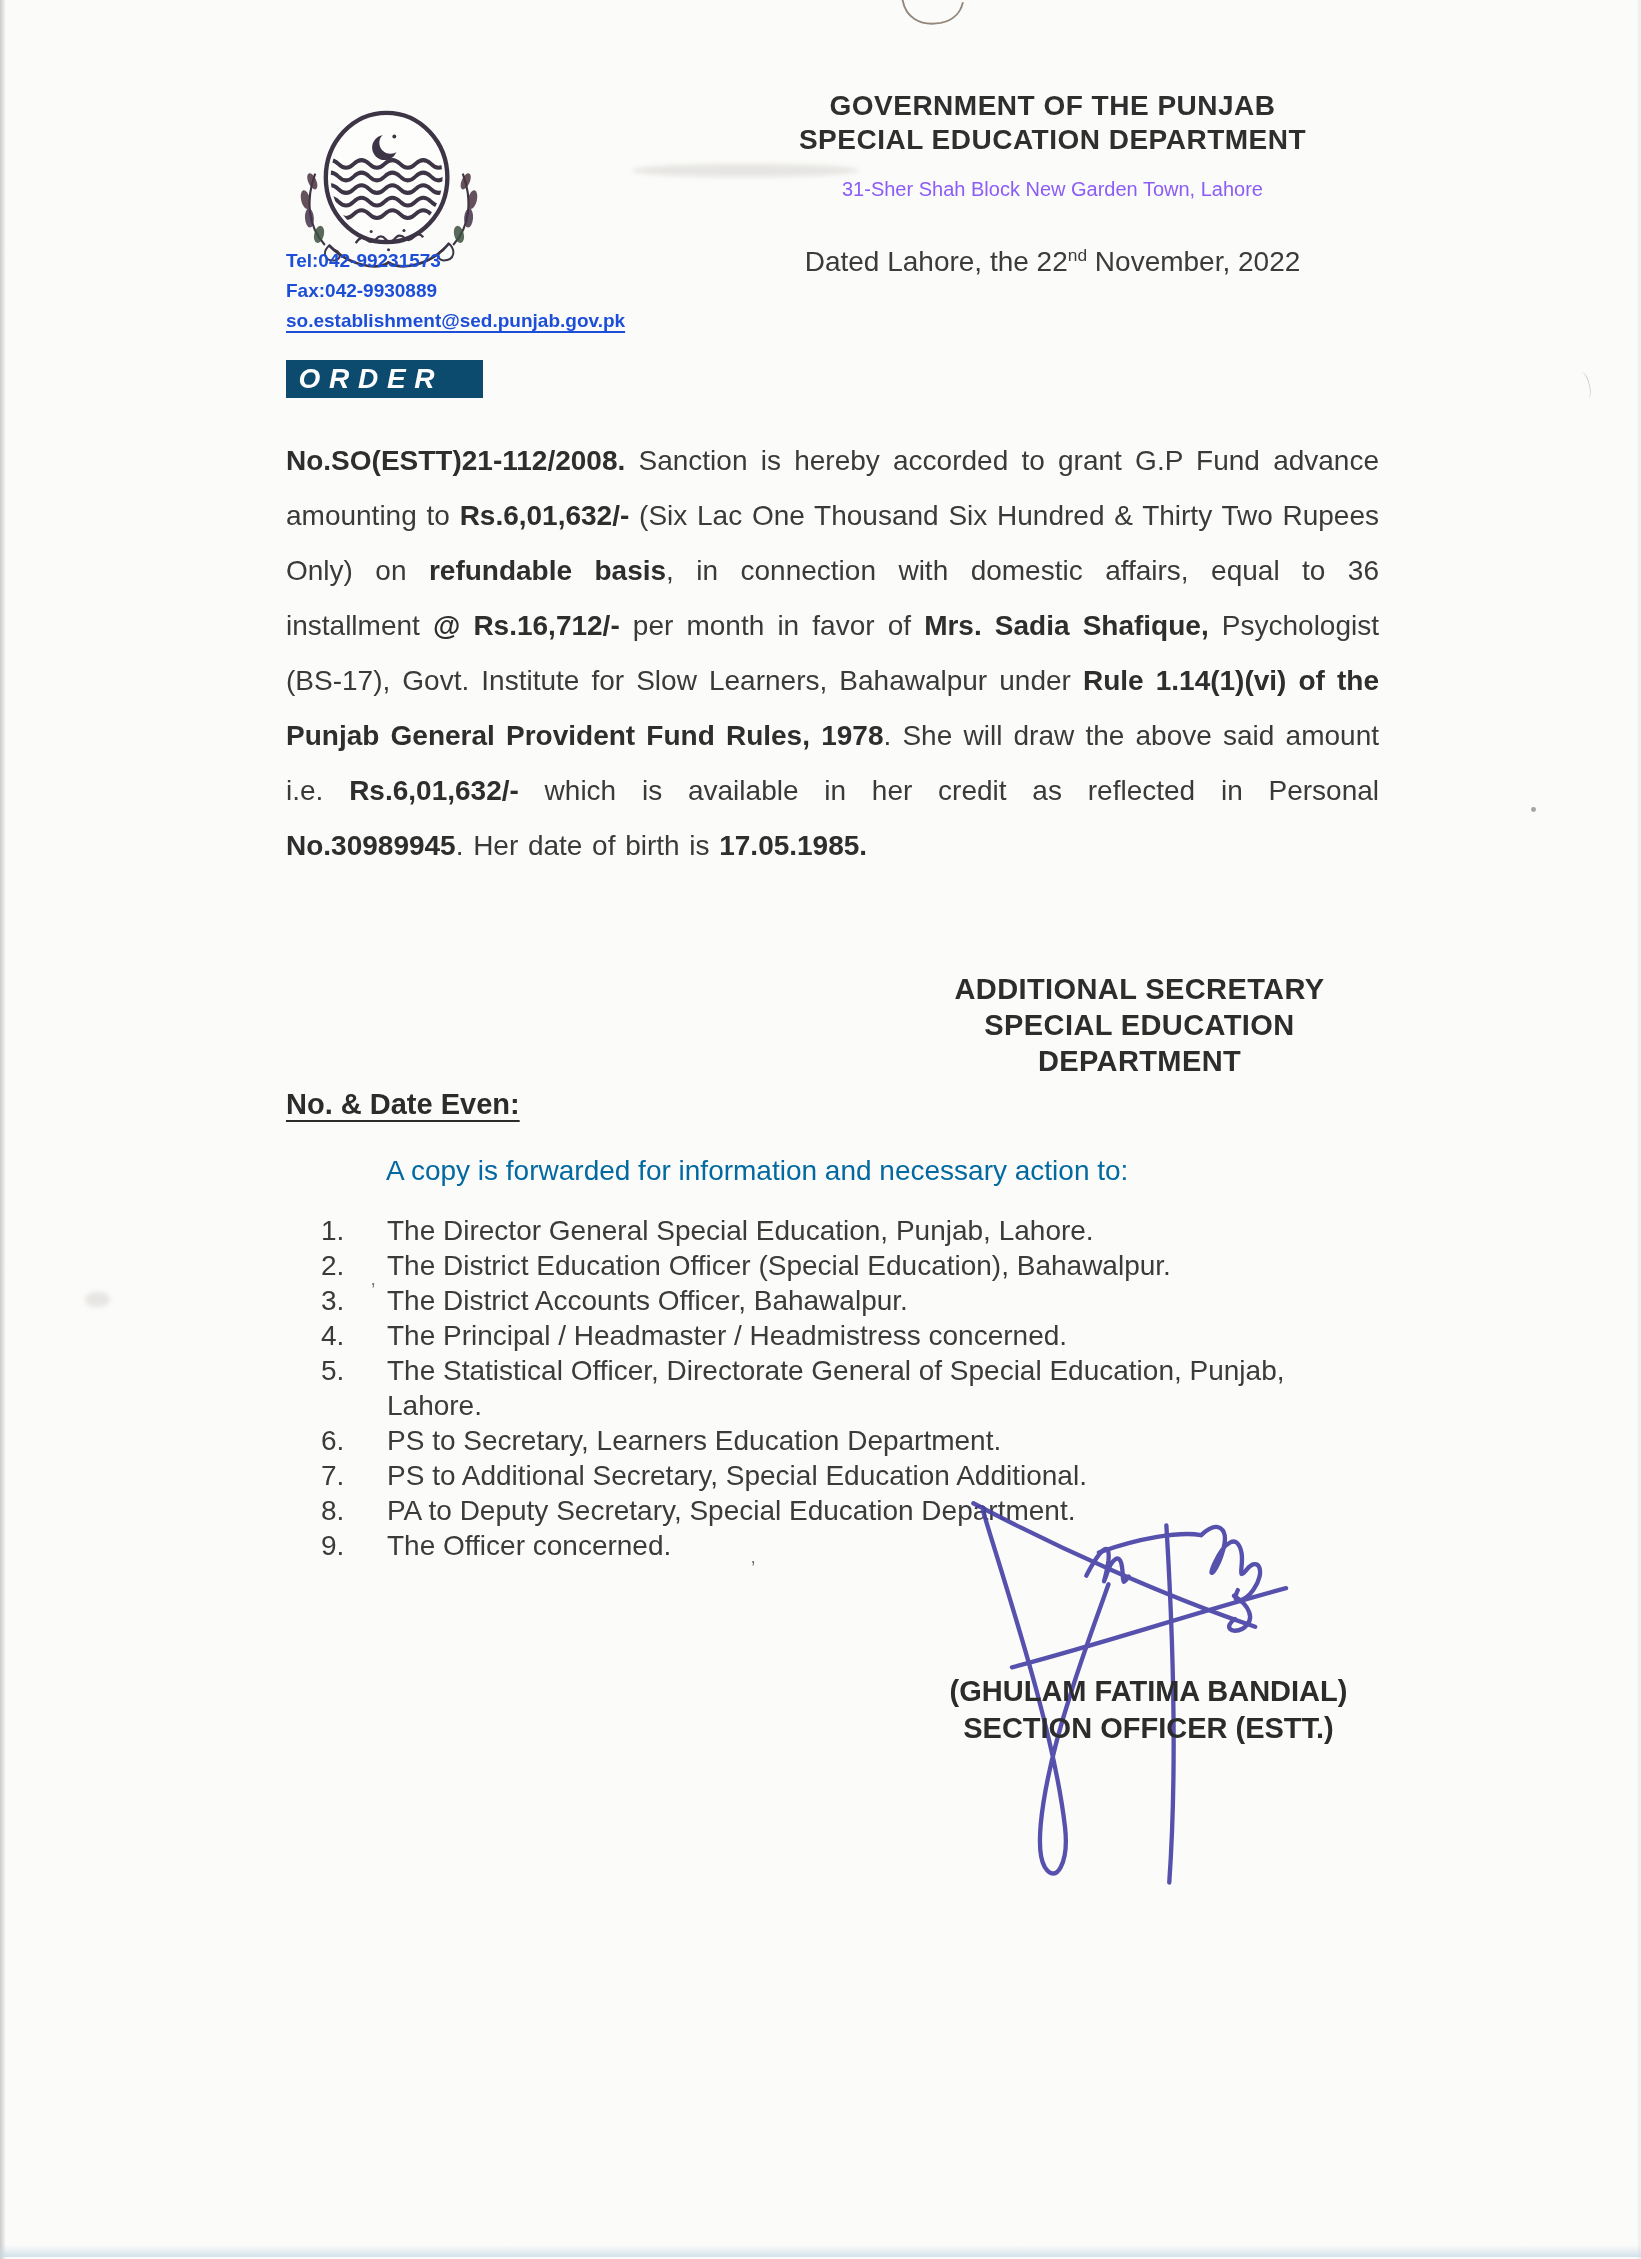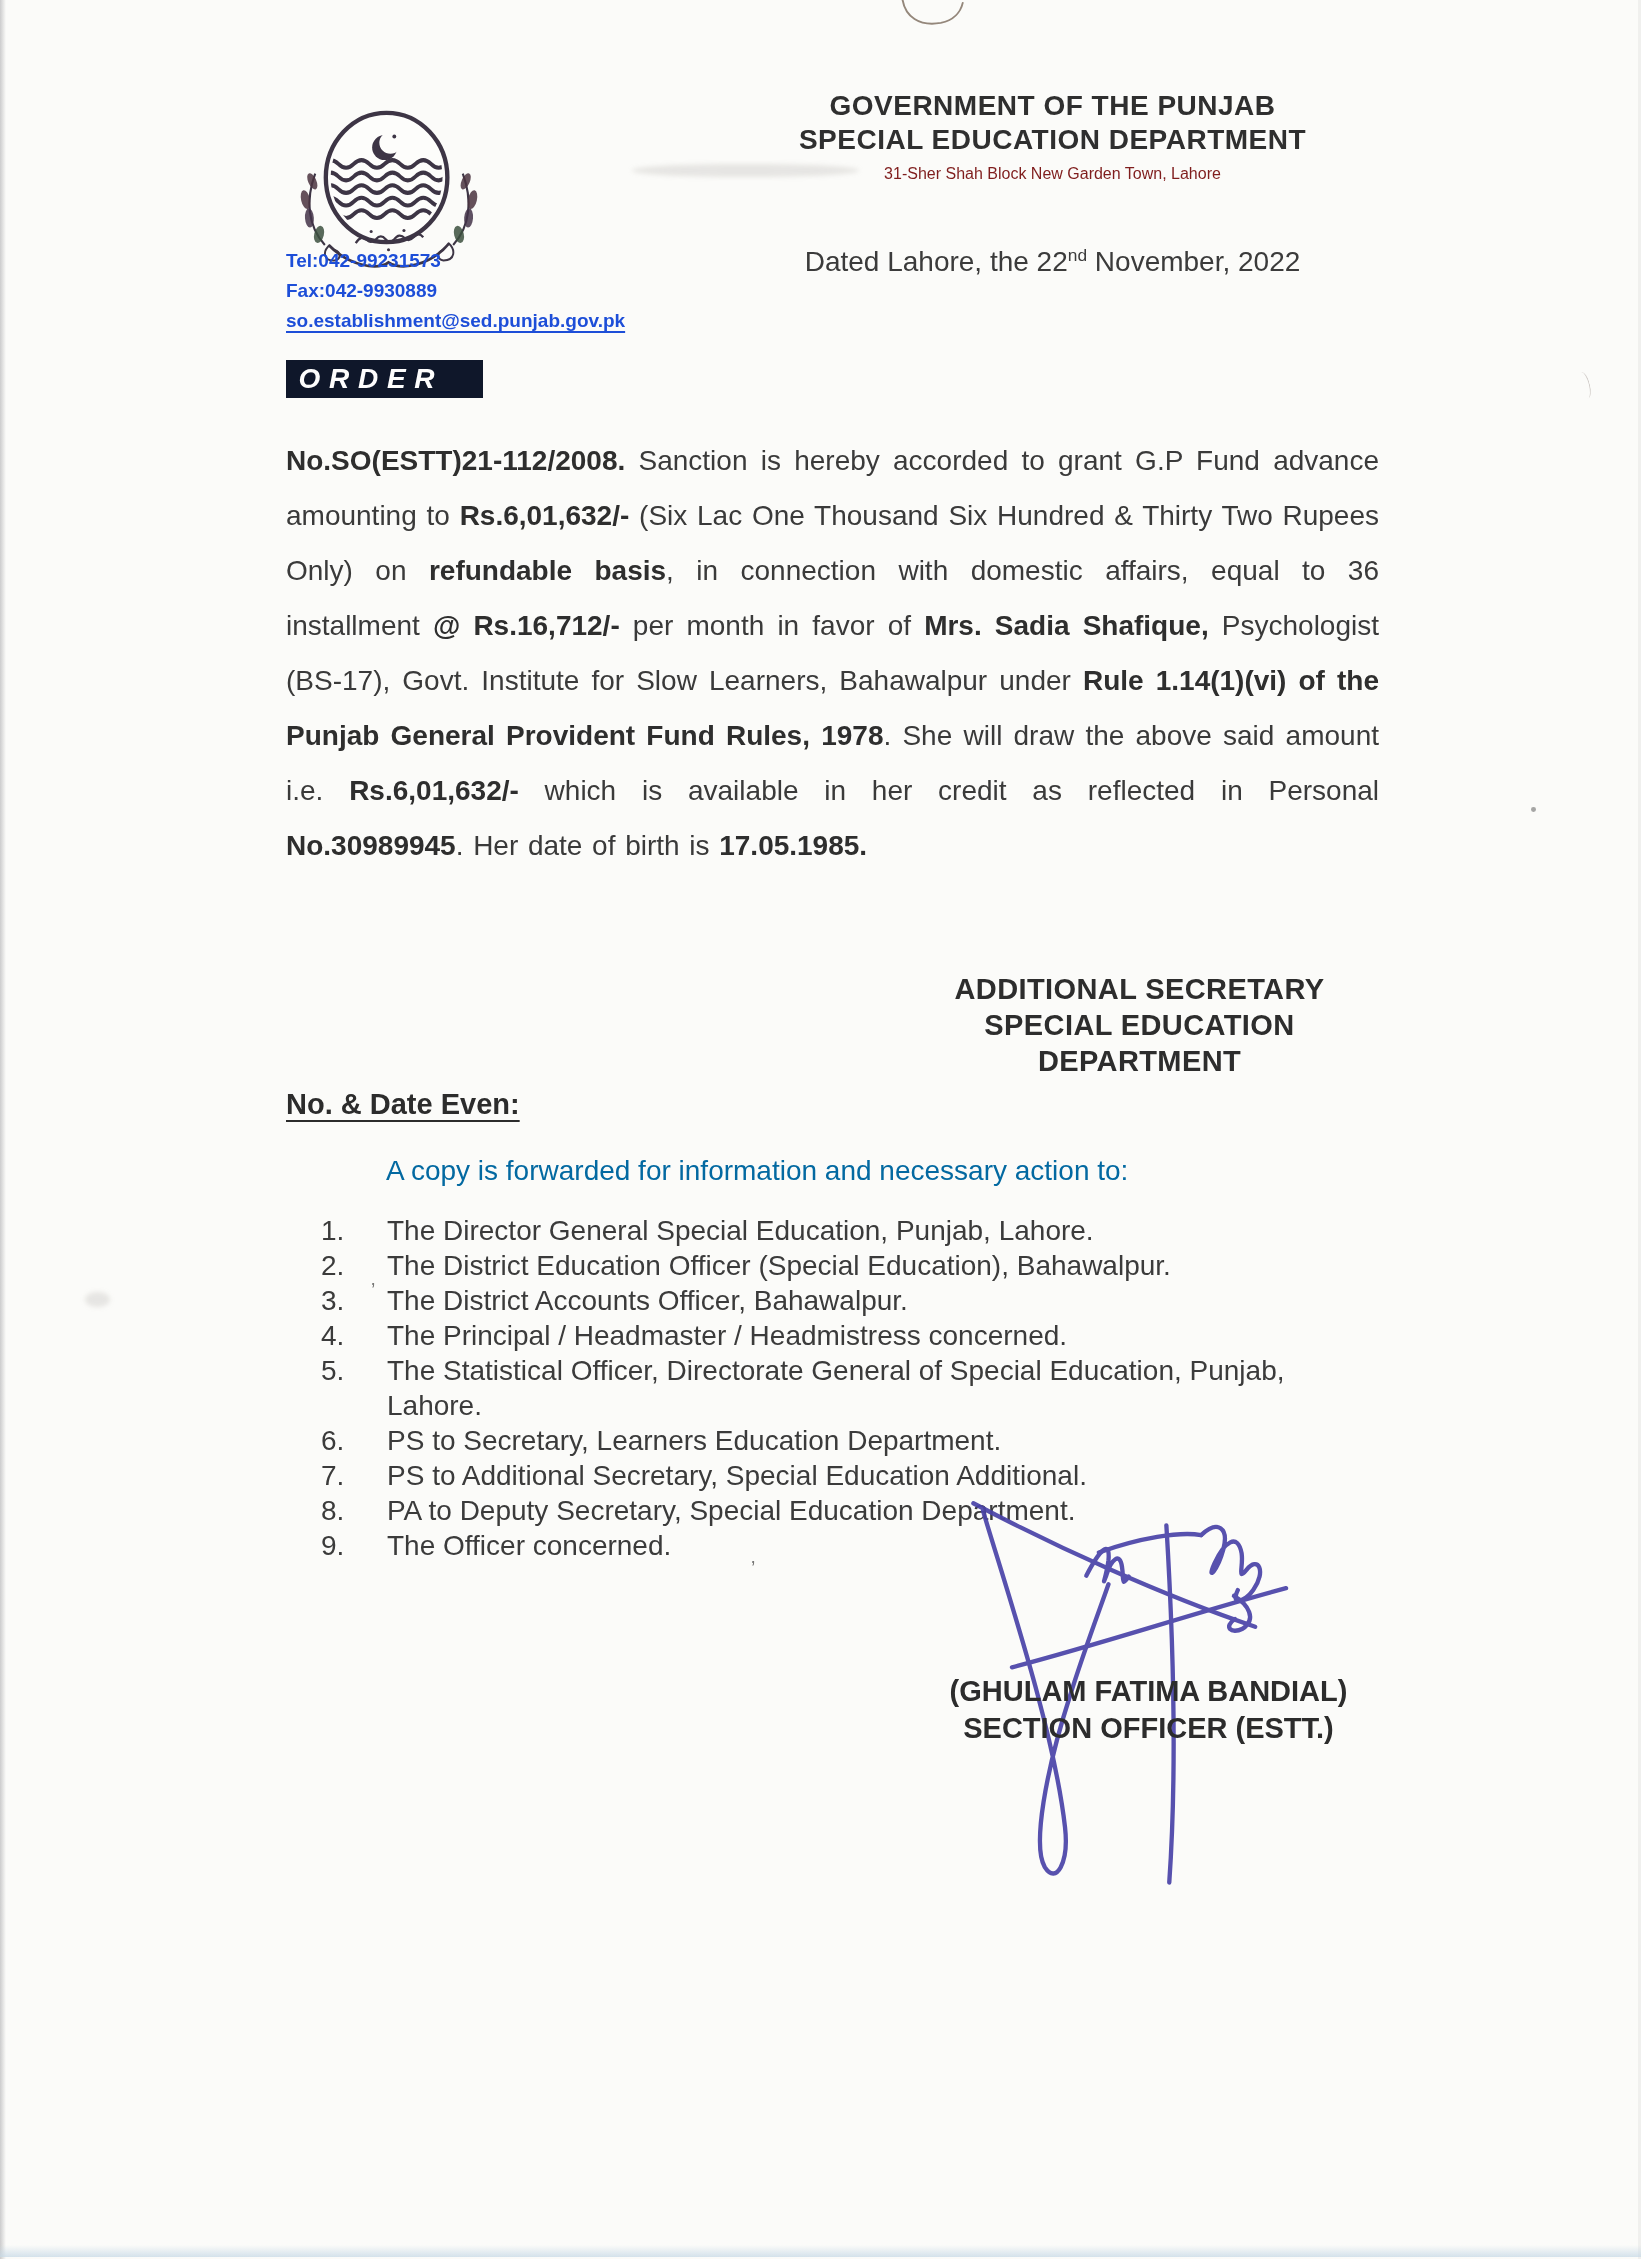--- a/index.html
+++ b/index.html
@@ -14,28 +14,28 @@
   .edge-left{left:0;top:0;width:5.8px;height:100%;
     background:linear-gradient(to right, rgba(115,115,122,.35), rgba(115,115,122,0));}
   .edge-bottom{left:0;bottom:1.9px;width:100%;height:12.6px;
     background:linear-gradient(to bottom, rgba(205,221,233,0), rgba(199,217,230,.75));}
   .edge-right{right:0;top:0;width:2.9px;height:100%;background:rgba(150,150,150,.10);}
   .smudge{background:rgba(128,122,116,.17);filter:blur(2.9px);border-radius:50%;}
   .dot-artifact{width:4.8px;height:4.8px;border-radius:50%;background:rgba(95,95,95,.55);}
   
   .head-block{left:724px;top:89px;width:657px;text-align:center;}
   .head-org{font-size:28px;font-weight:700;color:#2f2f2f;line-height:34px;letter-spacing:0.5px;}
-  .head-addr{font-size:16px;color:#7f1d1d;line-height:30px;margin-top:2px;}
+  .head-addr{font-size:20px;color:#8b5cf6;line-height:30px;margin-top:17px;}
   .dated-line{left:724px;top:238px;width:657px;text-align:center;font-size:28px;color:#3b3b3b;margin-top:7px;}
   .dated-line sup{font-size:.62em;vertical-align:super;}
   .contact{left:286px;top:246px;font-size:19px;font-weight:700;color:#1d4ed8;line-height:30px;}
   .contact .email{text-decoration:underline;text-underline-offset:3.9px;text-decoration-thickness:1.9px;}
   
   .order-badge{
-    left:286px;top:360px;width:197px;height:38px;background:#0f172a;color:#fdfdfd;
+    left:286px;top:360px;width:197px;height:38px;background:#0c4a6e;color:#fdfdfd;
     font-size:28px;font-weight:700;font-style:italic;letter-spacing:8.7px;
     line-height:38px;padding-left:12.6px;box-sizing:border-box;
   }
   
   .order-para{
     left:286px;top:433px;width:1093px;font-size:28px;line-height:55px;
     text-align:justify;color:#3a3a3a;word-spacing:1.9px;
   }
   
   .sig-top{left:908px;top:971px;width:463px;text-align:center;font-size:29px;

